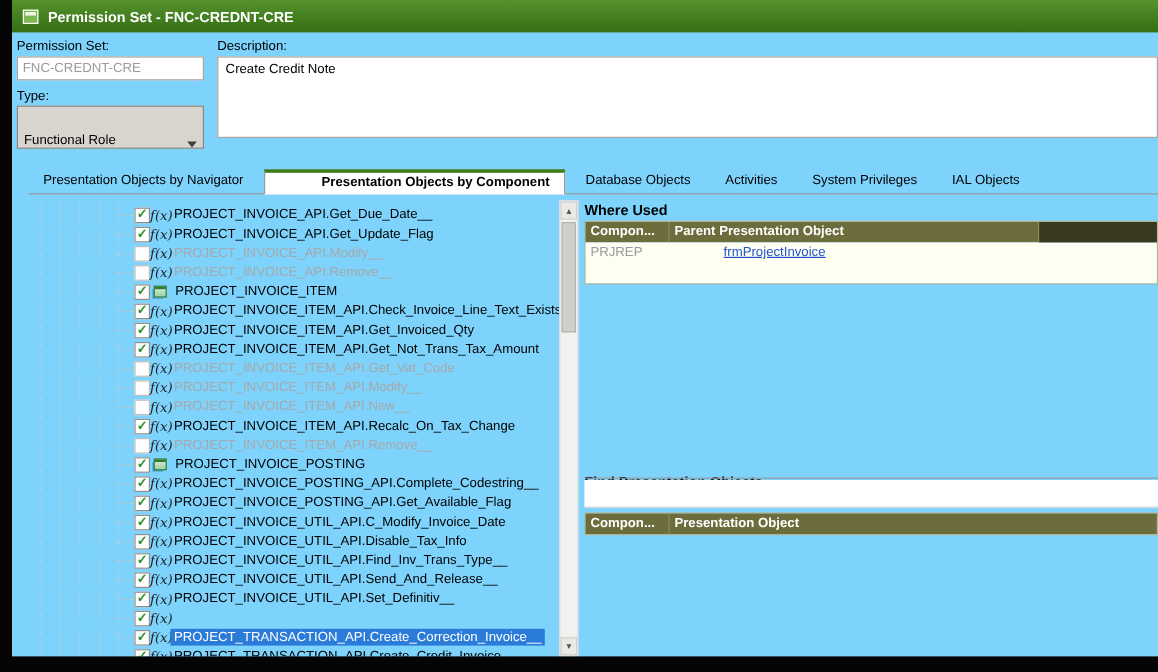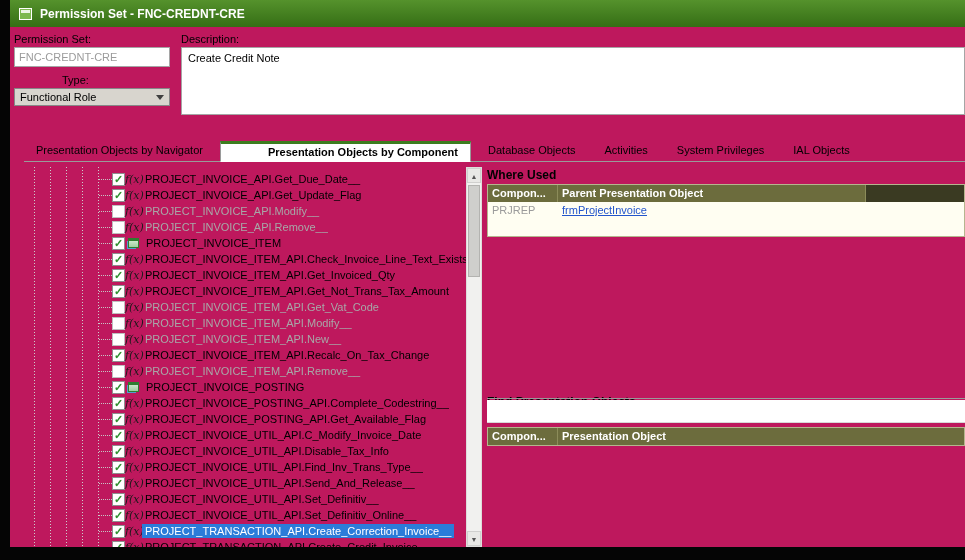--- a/index.html
+++ b/index.html
@@ -1,46 +1,46 @@
 <!DOCTYPE html>
 <html><head>
 <meta charset="utf-8">
 <style>
   * { margin:0; padding:0; box-sizing:border-box; }
   html,body { background:#000; }
   .screen {
-    position:relative; width:965px; height:560px; background:#be185d; overflow:hidden;
+    position:relative; width:965px; height:560px; background:#7dd3fc; overflow:hidden;
     font-family:"Liberation Sans", sans-serif; font-size:11px; color:#000;
   }
   .strip-left  { position:absolute; left:0; top:0; width:10px; height:560px; background:#050505; z-index:40; }
   .strip-bottom{ position:absolute; left:0; top:547px; width:965px; height:13px; background:#050505; z-index:40; }
 
   
   .titlebar {
     position:absolute; left:10px; top:0; right:0; height:27px;
     background:linear-gradient(#55922c, #356e15);
     color:#fff; font-weight:bold; font-size:12px;
     display:flex; align-items:center; padding-left:9px;
   }
   .title-icon { width:13px; height:12px; border:1px solid #fff; background:#7db84f; margin-right:8px; position:relative; flex:none; }
   .title-icon:after { content:""; position:absolute; left:1px; top:1px; right:1px; height:3px; background:#fff; opacity:.85; }
 
   
   .lbl { position:absolute; }
   .lbl-permission-set { left:14px; top:33px; }
-  .lbl-type { left:14px; top:74px;margin-left:48px; }
+  .lbl-type { left:14px; top:74px; }
   .lbl-description { left:181px; top:33px; }
   .field-permission-set {
     position:absolute; left:14px; top:47px; width:156px; height:20px;
     border:1px solid #a5a5a5; background:#fff; color:#9b9b9b;
     font:inherit; padding:6px 4px; outline:none;
   }
   .combo {
-    position:absolute; left:14px; top:88px; width:156px; height:18px;
-    background:#d8d5ce; border:1px solid #878787; display:flex; align-items:center; padding:0 5px;
+    position:absolute; left:14px; top:88px; width:156px; height:36px;
+    background:#d8d5ce; border:1px solid #878787; display:flex; align-items:flex-end; padding:0 5px;
   }
   .combo-arrow { margin-left:auto; width:0; height:0; border-left:4px solid transparent; border-right:4px solid transparent; border-top:5px solid #3f3f3f; }
   .desc-box {
     position:absolute; left:181px; top:47px; right:0; height:68px;
     border:1px solid #a5a5a5; background:#fff; padding:4px 6px;
   }
 
   
   .tab-bar {
     position:absolute; left:24px; right:0; top:141px; height:21px;
@@ -100,21 +100,21 @@
   .grid { position:absolute; left:487px; right:0; border:1px solid #b5b58e; }
   .grid-where-used { top:184px; }
   .grid-find { top:427px; }
   .thead { display:flex; height:17px; background:#6c6c3d; color:#fff; font-weight:bold; }
   .th { padding:2px 4px; border-right:1px solid #8c8c5a; overflow:hidden; white-space:nowrap; }
   .th.c1 { width:70px; flex:none; }
   .th.c2 { width:308px; flex:none; }
   .th.c3 { flex:1; background:#3a3a22; border-right:none; }
   .th.c2wide { flex:1; border-right:none; }
   .tbody { background:#fffef2; min-height:34px; }
-  .trow { display:flex; height:16px; align-items:center; }
+  .trow { display:flex; height:16px; align-items:center;gap:41px; }
   .td { padding:0 4px; overflow:hidden; white-space:nowrap; }
   .td.c1 { width:70px; flex:none; color:#9b9b9b; }
   .td.c2 { width:308px; flex:none; }
   .td.c3 { flex:1; }
   a.link { color:#2255cc; text-decoration:underline; }
 
   .find-title { position:absolute; left:487px; top:383px; font-weight:bold; font-size:12px;margin-top:12px; }
   .find-underline { position:absolute; left:487px; right:0; top:398px; height:1px; background:#9a9a9a; }
   .find-input {
     position:absolute; left:487px; right:0; top:400px; height:23px;
@@ -276,21 +276,20 @@
       <div class="tree-row">
         <span class="connector"></span>
         <span class="checkbox">✓</span>
         <span class="fn-icon">f(x)</span>
         <span class="tree-label">PROJECT_INVOICE_UTIL_API.Set_Definitiv__</span>
       </div>
       <div class="tree-row">
         <span class="connector"></span>
         <span class="checkbox">✓</span>
         <span class="fn-icon">f(x)</span>
-        <span class="tree-label">PROJECT_INVOICE_UTIL_API.Set_Definitiv_Online__</span>
       </div>
       <div class="tree-row selected">
         <span class="connector"></span>
         <span class="checkbox">✓</span>
         <span class="fn-icon">f(x)</span>
         <span class="tree-label">PROJECT_TRANSACTION_API.Create_Correction_Invoice__</span>
       </div>
       <div class="tree-row">
         <span class="connector"></span>
         <span class="checkbox">✓</span>

